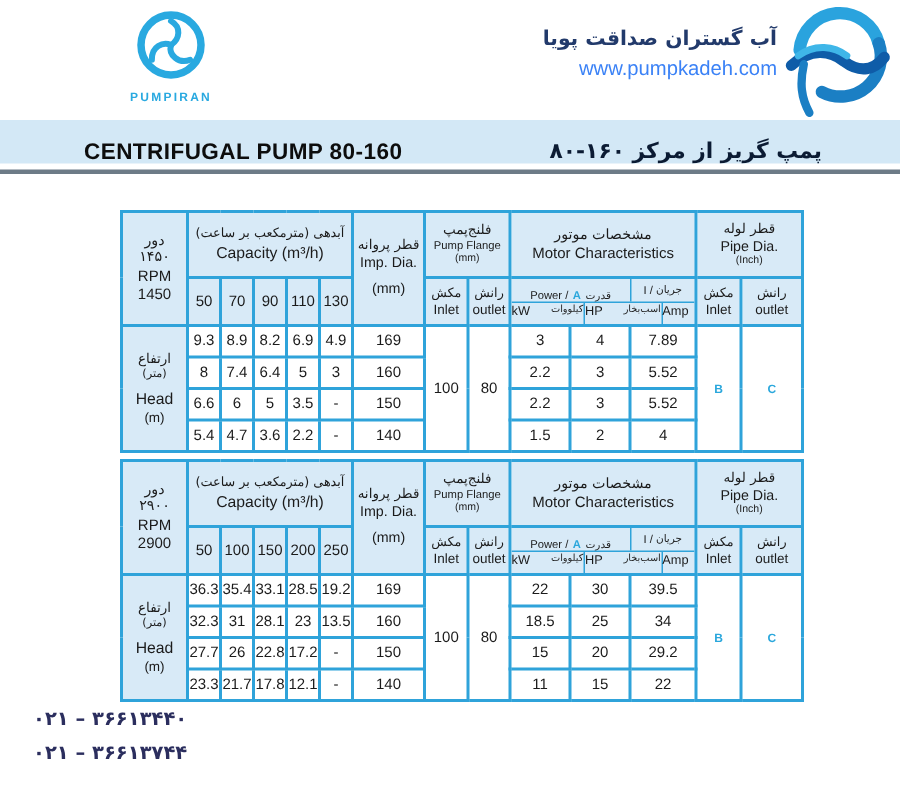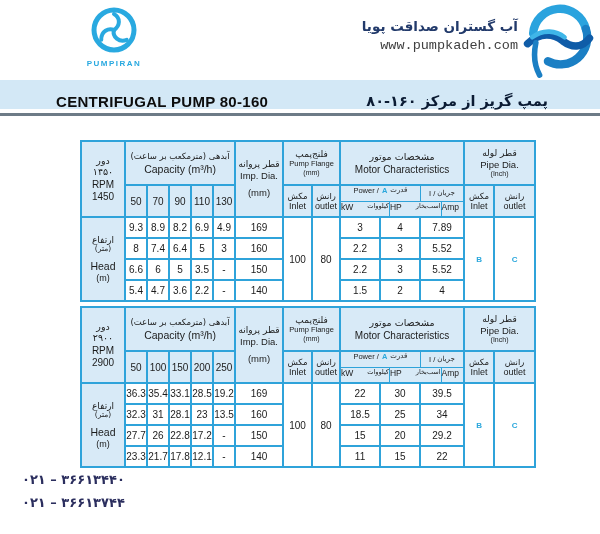--- a/index.html
+++ b/index.html
@@ -6,21 +6,21 @@
   body{width:600px;height:534px;background:#ffffff;position:relative;overflow:hidden;
        font-family:"Liberation Sans",sans-serif;color:#1b1b1b;}
   .fa{font-family:"DejaVu Sans",sans-serif;}
 
   
   .pumpiran{position:absolute;left:75px;top:6px;width:78px;text-align:center;}
   .pumpiran-label{color:#29a9e0;font-size:8px;font-weight:bold;letter-spacing:1.5px;margin-top:1px;}
   .company{position:absolute;right:4px;top:2px;display:flex;align-items:flex-start;}
   .company-text{text-align:right;padding-top:16px;margin-right:4px;}
   .company-name{font-size:13.5px;font-weight:bold;color:#223a6b;}
-  .company-url{font-family:Liberation Mono, monospace;font-size:13.5px;color:#404040;margin-top:4px;}
+  .company-url{font-family:Liberation Sans, sans-serif;font-size:13.5px;color:#3b82f6;margin-top:4px;}
 
   
   .banner{position:absolute;left:0;top:80px;width:600px;height:29px;background:#d3e8f6;
           display:flex;align-items:center;justify-content:space-between;box-sizing:border-box;
           padding:13px 52px 0 56px;}
   .banner-en{font-weight:bold;font-size:15px;letter-spacing:.3px;color:#0d0d0d;}
   .banner-fa{font-weight:bold;font-size:14.5px;color:#0b1b33;direction:rtl;display:flex;gap:5px;align-items:center;}
   .banner-fa .model{direction:ltr;unicode-bidi:isolate;}
   .rule{position:absolute;left:0;top:113px;width:600px;height:3px;background:#6d7b87;}
 
@@ -35,21 +35,21 @@
   .lh{line-height:1.18;}
   .mt2{margin-top:2px;} .mt6{margin-top:6px;}
   .cyan{color:#2aa7dc;font-weight:bold;}
   .pipe-letter{font-size:8px;background:#ffffff;}
 
   
   td.msub-td{padding:0;}
   .msub{display:flex;flex-direction:column;height:30px;}
   .mtop{display:flex;flex:1;border-bottom:1.5px solid #2fa3da;align-items:center;}
   .mpow{flex:0 0 64.5%;border-right:1.5px solid #2fa3da;height:100%;
-        display:flex;align-items:flex-start;justify-content:center;gap:3px;font-size:7.5px;}
+        display:flex;align-items:flex-end;justify-content:center;gap:3px;font-size:7.5px;}
   .mcur{flex:1;height:100%;display:flex;align-items:center;justify-content:center;gap:2px;font-size:7.5px;}
   .mbot{display:flex;flex:1;}
   .mbot>div{display:flex;align-items:flex-start;justify-content:center;gap:14px;height:100%;}
   .mbot .c1{flex:0 0 32.2%;border-right:1.5px solid #2fa3da;}
   .mbot .c2{flex:0 0 32.2%;border-right:1.5px solid #2fa3da;}
   .mbot .c3{flex:1;}
   .mbot .en{font-size:8.5px;} .mbot .fa{font-size:6.5px;}
 
   
   .phones{position:absolute;left:22px;top:468px;font-weight:bold;color:#2b2e5e;

